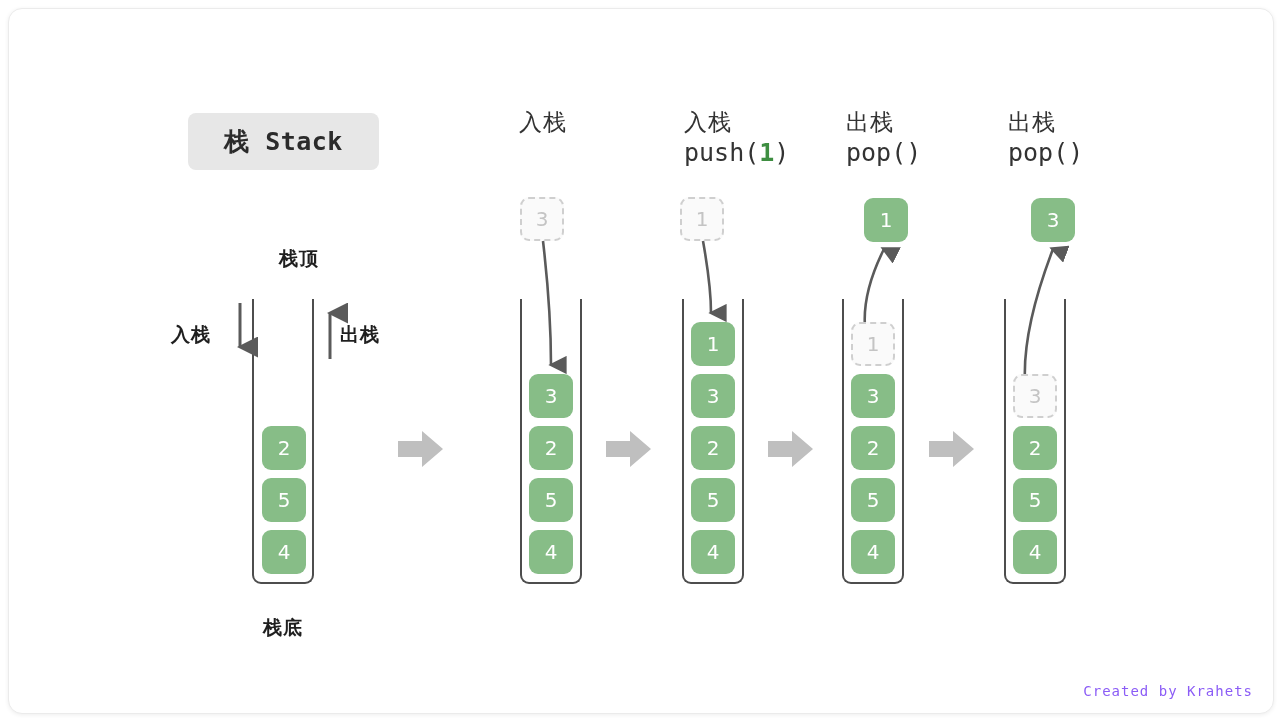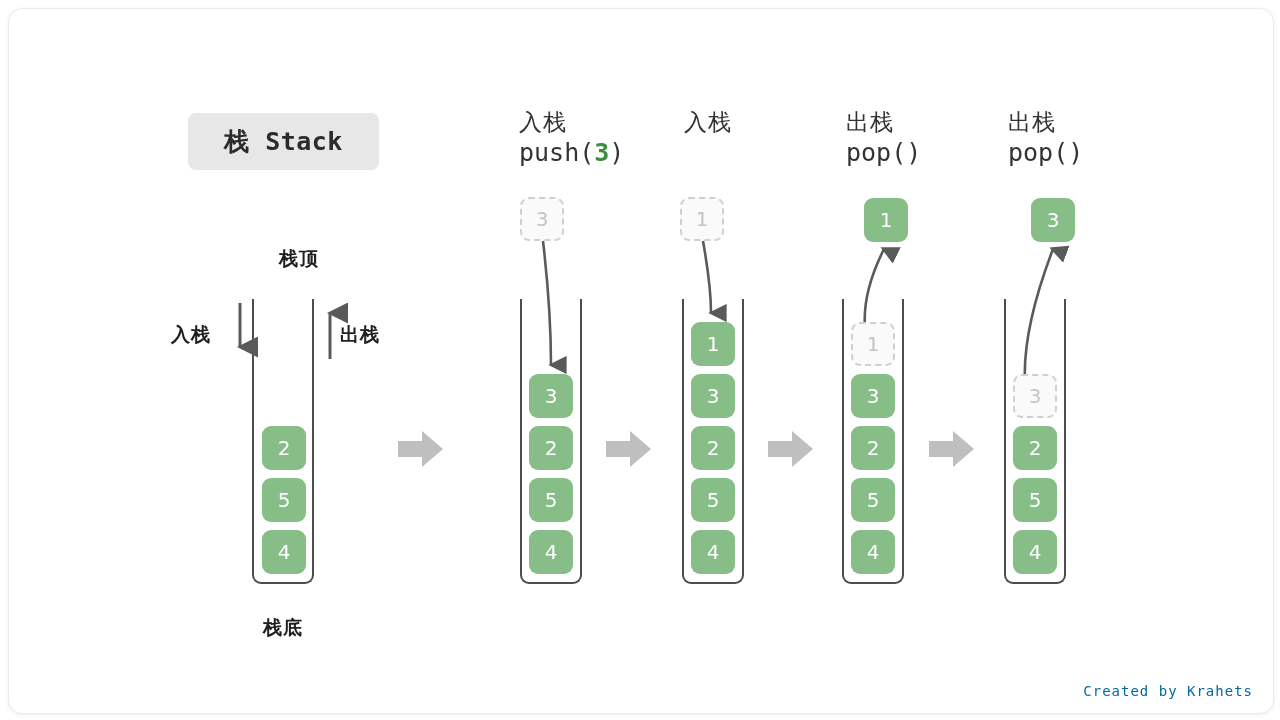--- a/index.html
+++ b/index.html
@@ -134,21 +134,21 @@
     letter-spacing: 1px;
     text-align: center;
   }
 
   
   #footer {
     right: 28px;
     bottom: 22px;
     font-family: "DejaVu Sans Mono", monospace;
     font-size: 14px;
-    color: #0369a1;
+    color: #8b5cf6;
     letter-spacing: 1px;
   }
 
   svg { overflow: visible; }
 </style>
 </head>
 <body>
 
 <div id="card">
   <div id="stage">
@@ -186,21 +186,20 @@
     <div class="abs cell filled" style="left:261px; top:529px;">4</div>
     <div class="abs cell filled" style="left:261px; top:477px;">5</div>
     <div class="abs cell filled" style="left:261px; top:425px;">2</div>
 
     <svg class="abs" style="left:397px; top:428px;" width="46" height="40">
       <path d="M0,12 L24,12 L24,2 L45,20 L24,38 L24,28 L0,28 Z" fill="#bfbfbf"></path>
     </svg>
 
     <div class="abs col-head" style="left:518px; top:107px;">
       <div class="cn">入栈</div>
-      <div class="code"><span>push(</span><span class="num">3</span><span>)</span></div>
     </div>
 
     <div class="abs cell ghost" style="left:519px; top:196px;">3</div>
 
     <svg class="abs" style="left:520px; top:238px;" width="60" height="150">
       <defs>
         <marker id="ah-d2" markerWidth="7" markerHeight="7" refX="3.5" refY="6" orient="auto" markerUnits="strokeWidth">
           <path d="M0,0 L3.5,7 L7,0 z" fill="#5a5a5a"></path>
         </marker>
       </defs>
@@ -214,20 +213,21 @@
     <div class="abs cell filled" style="left:528px; top:477px;">5</div>
     <div class="abs cell filled" style="left:528px; top:425px;">2</div>
     <div class="abs cell filled" style="left:528px; top:373px;">3</div>
 
     <svg class="abs" style="left:605px; top:428px;" width="46" height="40">
       <path d="M0,12 L24,12 L24,2 L45,20 L24,38 L24,28 L0,28 Z" fill="#bfbfbf"></path>
     </svg>
 
     <div class="abs col-head" style="left:683px; top:107px;">
       <div class="cn">入栈</div>
+      <div class="code"><span>push(</span><span class="num">1</span><span>)</span></div>
     </div>
 
     <div class="abs cell ghost" style="left:679px; top:196px;">1</div>
 
     <svg class="abs" style="left:680px; top:238px;" width="60" height="100">
       <defs>
         <marker id="ah-d3" markerWidth="7" markerHeight="7" refX="3.5" refY="6" orient="auto" markerUnits="strokeWidth">
           <path d="M0,0 L3.5,7 L7,0 z" fill="#5a5a5a"></path>
         </marker>
       </defs>

